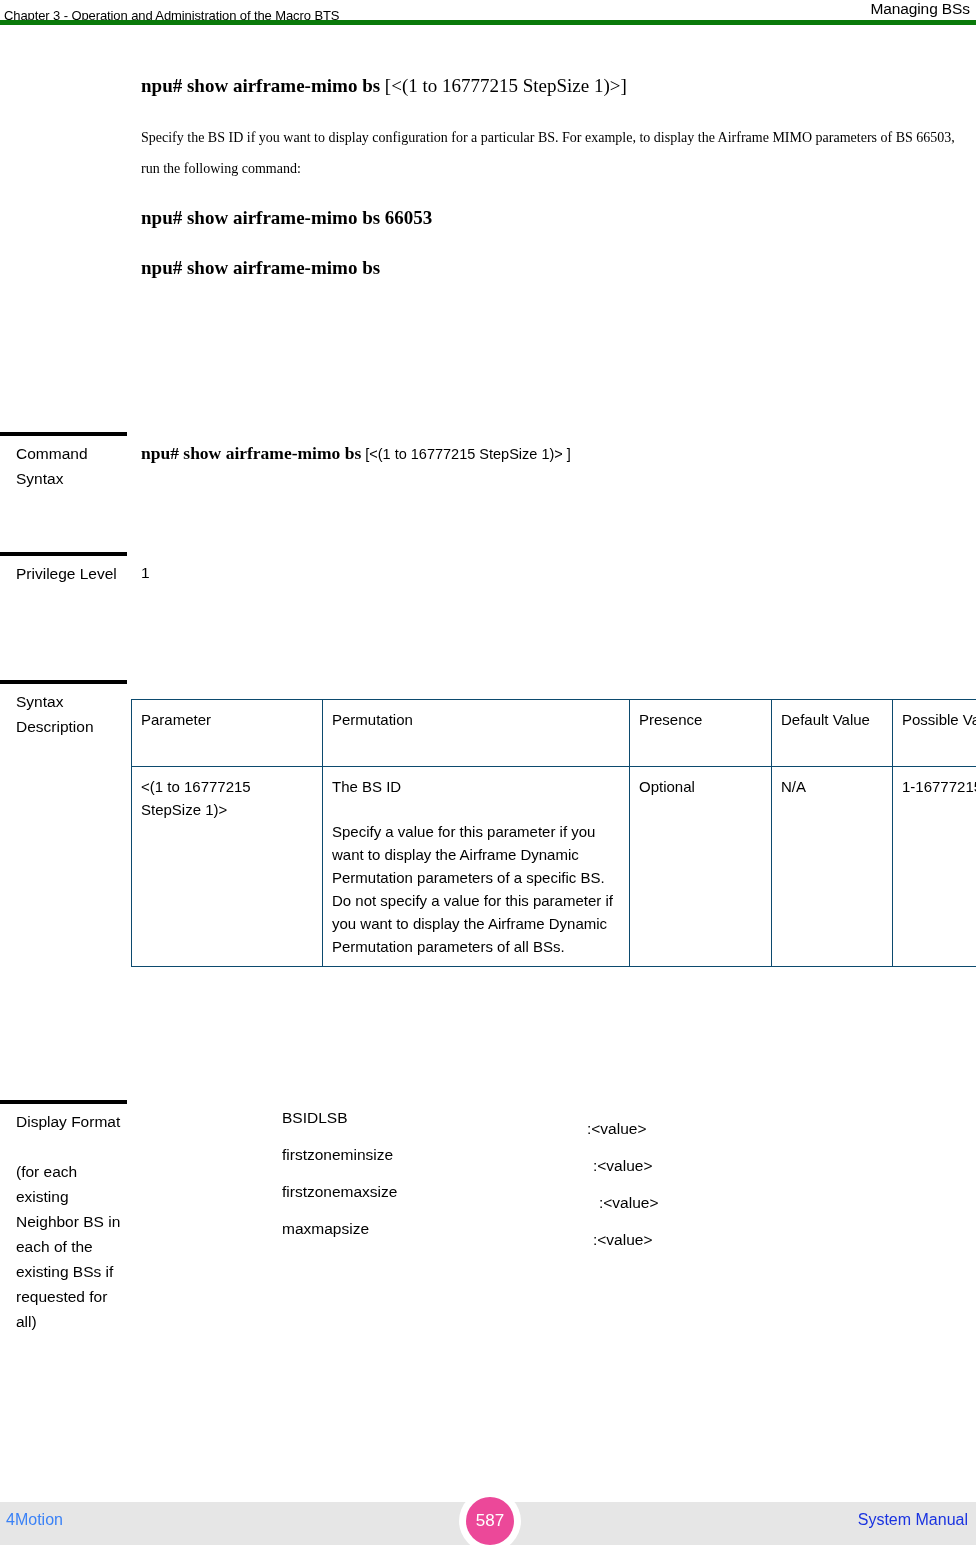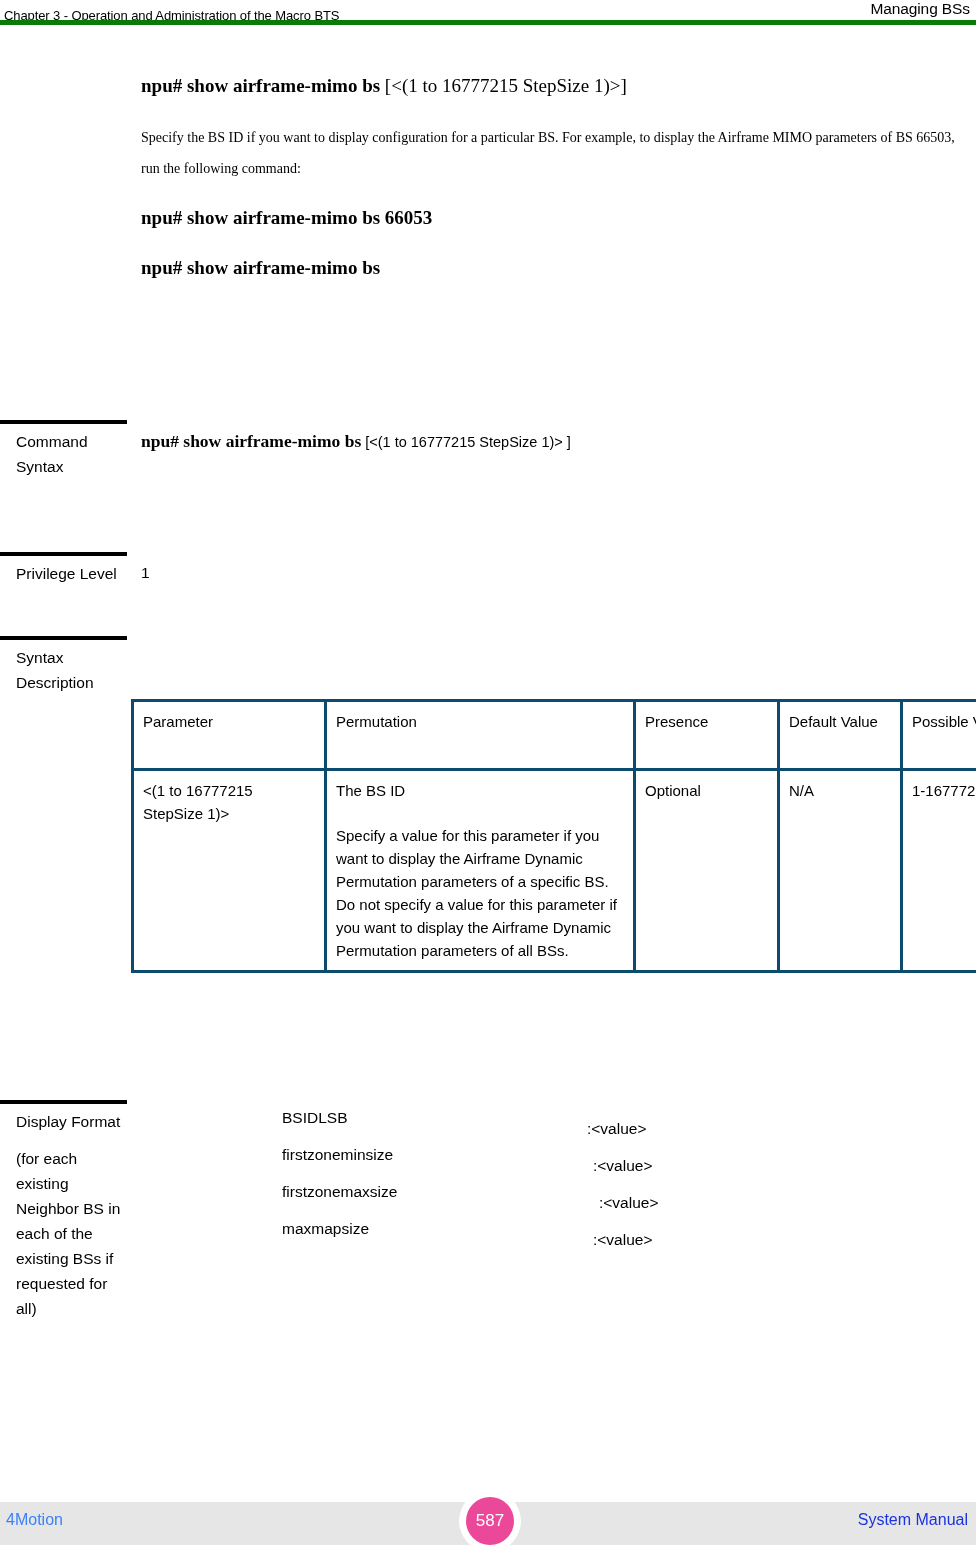--- a/index.html
+++ b/index.html
@@ -129,21 +129,21 @@
     left: 131px;
     top: 699px;
     width: 845px;
     border-collapse: collapse;
     font-family: "Liberation Sans", sans-serif;
     font-size: 15px;
     table-layout: fixed;
   }
   .param-table th,
   .param-table td {
-    border: 3px solid #0c4a6e;
+    border: 1px solid #0c4a6e;
     vertical-align: top;
     text-align: left;
     font-weight: normal;
     padding: 8px 9px 8px 9px;
     line-height: 23px;
   }
   .param-table thead th {
     height: 50px;
   }
   .param-table .c-param  { width: 172px; }
@@ -244,39 +244,39 @@
 
 <div class="content">
   <p class="cmd">
     <span>npu# show airframe-mimo bs</span><span class="arg"> [&lt;(1 to 16777215 StepSize 1)&gt;]</span>
   </p>
   <p class="para">Specify the BS ID if you want to display configuration for a particular BS. For example, to display the Airframe MIMO parameters of BS 66503, run the following command:</p>
   <p class="cmd">npu# show airframe-mimo bs 66053</p>
   <p class="cmd">npu# show airframe-mimo bs</p>
 </div>
 
-<div class="field-block" style="top:420px; height:110px;">
+<div class="field-block" style="top:432px; height:110px;">
   <div class="tab-rule"></div>
   <div class="field-label">Command Syntax</div>
   <div class="field-body">
     <div class="syntax-line">
       <span>npu# show airframe-mimo bs</span><span class="arg"> [&lt;(1 to 16777215 StepSize 1)&gt; ]</span>
     </div>
   </div>
 </div>
 
 <div class="field-block" style="top:552px; height:105px;">
   <div class="tab-rule"></div>
   <div class="field-label">Privilege Level</div>
   <div class="field-body">
     <div class="plain-value">1</div>
   </div>
 </div>
 
-<div class="field-block" style="top:636px; height:30px;">
+<div class="field-block" style="top:680px; height:30px;">
   <div class="tab-rule"></div>
   <div class="field-label">Syntax Description</div>
 </div>
 
 <table class="param-table">
   <thead>
     <tr>
       <th class="c-param">Parameter</th>
       <th class="c-desc">Permutation</th>
       <th class="c-pres">Presence</th>
@@ -295,21 +295,21 @@
       <td class="c-def">N/A</td>
       <td class="c-poss">1-16777215</td>
     </tr>
   </tbody>
 </table>
 
 <div class="field-block" style="top:1100px; height:300px;">
   <div class="tab-rule"></div>
   <div class="field-label">
     <div>Display Format</div>
-    <div style="margin-top:12px;">(for each existing Neighbor BS in each of the existing BSs if requested for all)</div>
+    <div style="margin-top:25px;">(for each existing Neighbor BS in each of the existing BSs if requested for all)</div>
   </div>
   <div class="field-body">
     <div class="disp-rows" id="display-format-rows">
         <div class="disp-row">
           <span class="disp-key">BSIDLSB</span>
           <span class="disp-val" style="left: 305px;">:&lt;value&gt;</span>
         </div>
         <div class="disp-row">
           <span class="disp-key">firstzoneminsize</span>
           <span class="disp-val" style="left: 311px;">:&lt;value&gt;</span>

